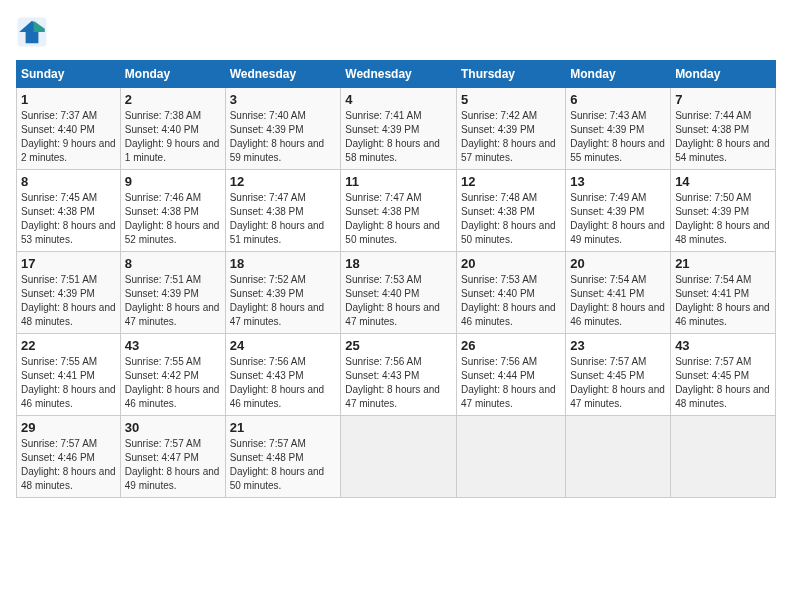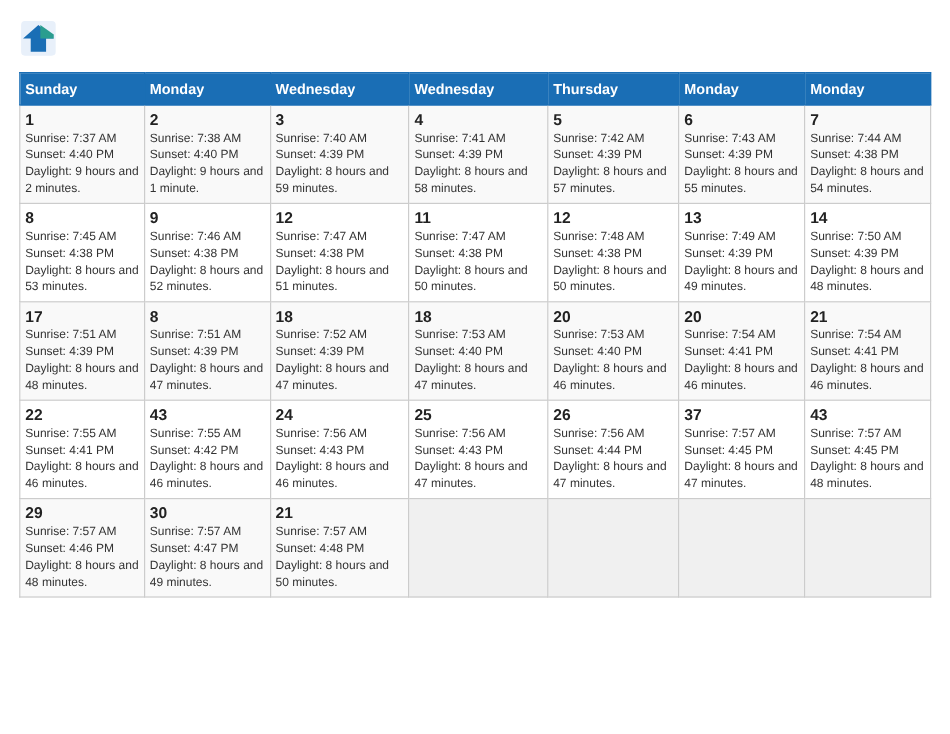--- a/index.html
+++ b/index.html
@@ -227,21 +227,21 @@
       </td>
         <td>
         <span class="day-num">25</span>
         <span class="cell-text">Sunrise: 7:56 AM<br>Sunset: 4:43 PM<br>Daylight: 8 hours and 47 minutes.</span>
       </td>
         <td>
         <span class="day-num">26</span>
         <span class="cell-text">Sunrise: 7:56 AM<br>Sunset: 4:44 PM<br>Daylight: 8 hours and 47 minutes.</span>
       </td>
         <td>
-        <span class="day-num">37</span>
+        <span class="day-num">23</span>
         <span class="cell-text">Sunrise: 7:57 AM<br>Sunset: 4:45 PM<br>Daylight: 8 hours and 47 minutes.</span>
       </td>
         <td>
         <span class="day-num">43</span>
         <span class="cell-text">Sunrise: 7:57 AM<br>Sunset: 4:45 PM<br>Daylight: 8 hours and 48 minutes.</span>
       </td>
       </tr>
       <tr>
         <td>
         <span class="day-num">29</span>

